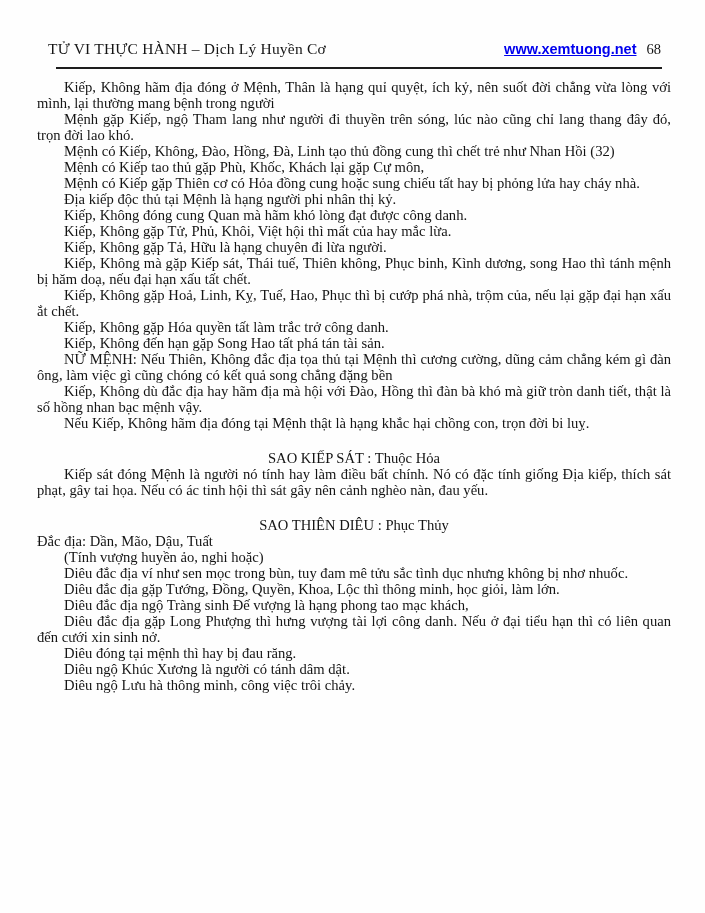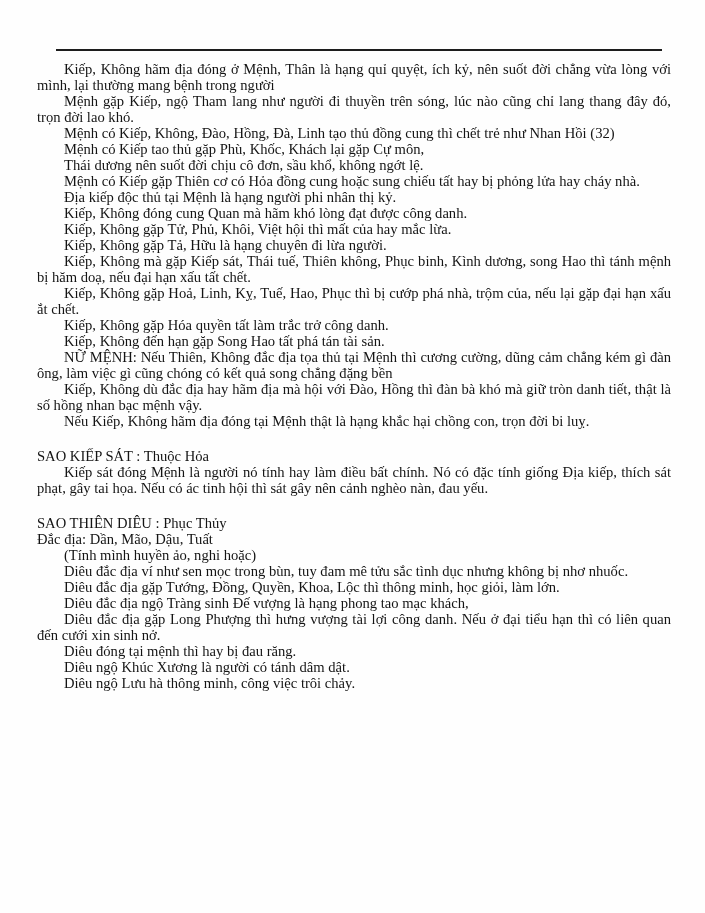--- a/index.html
+++ b/index.html
@@ -57,57 +57,64 @@
     text-align: justify;
   }
   .content p {
     margin: 0;
     padding: 0;
   }
   .content p.body {
     text-indent: 27px;
   }
   .content p.heading {
+    text-align: center;
     text-indent: 0;
     margin-top: 19px;
   }
   .content p.subheading {
     text-indent: 0;
   }
 </style>
 </head>
 <body>
 
 <div class="page">
+  <div class="header">
+    <span class="doc-title">TỬ VI THỰC HÀNH – Dịch Lý Huyền Cơ</span>
+    <span class="header-right">
+      <a class="site-link" style="color: rgb(0, 0, 238);">www.xemtuong.net</a>
+      <span class="page-num">68</span>
+    </span>
+  </div>
 
   <hr class="rule">
 
   <div class="content">
       <p class="body">Kiếp, Không hãm địa đóng ở Mệnh, Thân là hạng quỉ quyệt, ích kỷ, nên suốt đời chẳng vừa lòng với mình, lại thường mang bệnh trong người</p>
       <p class="body">Mệnh gặp Kiếp, ngộ Tham lang như người đi thuyền trên sóng, lúc nào cũng chỉ lang thang đây đó, trọn đời lao khó.</p>
       <p class="body">Mệnh có Kiếp, Không, Đào, Hồng, Đà, Linh tạo thủ đồng cung thì chết trẻ như Nhan Hồi (32)</p>
       <p class="body">Mệnh có Kiếp tao thủ gặp Phù, Khốc, Khách lại gặp Cự môn,</p>
-      <p class="body">Thái dương nên suốt đời chịu cô đơn, sầu khổ, không ngớt lệ.</p>
       <p class="body">Mệnh có Kiếp gặp Thiên cơ có Hỏa đồng cung hoặc sung chiếu tất hay bị phỏng lửa hay cháy nhà.</p>
       <p class="body">Địa kiếp độc thủ tại Mệnh là hạng người phi nhân thị kỷ.</p>
       <p class="body">Kiếp, Không đóng cung Quan mà hãm khó lòng đạt được công danh.</p>
       <p class="body">Kiếp, Không gặp Tử, Phủ, Khôi, Việt hội thì mất của hay mắc lừa.</p>
       <p class="body">Kiếp, Không gặp Tả, Hữu là hạng chuyên đi lừa người.</p>
       <p class="body">Kiếp, Không mà gặp Kiếp sát, Thái tuế, Thiên không, Phục binh, Kình dương, song Hao thì tánh mệnh bị hăm doạ, nếu đại hạn xấu tất chết.</p>
       <p class="body">Kiếp, Không gặp Hoả, Linh, Kỵ, Tuế, Hao, Phục thì bị cướp phá nhà, trộm của, nếu lại gặp đại hạn xấu ắt chết.</p>
       <p class="body">Kiếp, Không gặp Hóa quyền tất làm trắc trở công danh.</p>
       <p class="body">Kiếp, Không đến hạn gặp Song Hao tất phá tán tài sản.</p>
       <p class="body">NỮ MỆNH: Nếu Thiên, Không đắc địa tọa thủ tại Mệnh thì cương cường, dũng cảm chẳng kém gì đàn ông, làm việc gì cũng chóng có kết quả song chẳng đặng bền</p>
       <p class="body">Kiếp, Không dù đắc địa hay hãm địa mà hội với Đào, Hồng thì đàn bà khó mà giữ tròn danh tiết, thật là số hồng nhan bạc mệnh vậy.</p>
       <p class="body">Nếu Kiếp, Không hãm địa đóng tại Mệnh thật là hạng khắc hại chồng con, trọn đời bi luỵ.</p>
       <p class="heading">SAO KIẾP SÁT : Thuộc Hỏa</p>
       <p class="body">Kiếp sát đóng Mệnh là người nó tính hay làm điều bất chính. Nó có đặc tính giống Địa kiếp, thích sát phạt, gây tai họa. Nếu có ác tinh hội thì sát gây nên cảnh nghèo nàn, đau yếu.</p>
       <p class="heading">SAO THIÊN DIÊU : Phục Thủy</p>
       <p class="subheading">Đắc địa: Dần, Mão, Dậu, Tuất</p>
-      <p class="body">(Tính mình huyền ảo, nghi hoặc)</p>
+      <p class="body">(Tính vượng huyền ảo, nghi hoặc)</p>
       <p class="body">Diêu đắc địa ví như sen mọc trong bùn, tuy đam mê tửu sắc tình dục nhưng không bị nhơ nhuốc.</p>
       <p class="body">Diêu đắc địa gặp Tướng, Đồng, Quyền, Khoa, Lộc thì thông minh, học giỏi, làm lớn.</p>
       <p class="body">Diêu đắc địa ngộ Tràng sinh Đế vượng là hạng phong tao mạc khách,</p>
       <p class="body">Diêu đắc địa gặp Long Phượng thì hưng vượng tài lợi công danh. Nếu ở đại tiểu hạn thì có liên quan đến cưới xin sinh nở.</p>
       <p class="body">Diêu đóng tại mệnh thì hay bị đau răng.</p>
       <p class="body">Diêu ngộ Khúc Xương là người có tánh dâm dật.</p>
       <p class="body">Diêu ngộ Lưu hà thông minh, công việc trôi chảy.</p>
     </div>
 </div>
 

